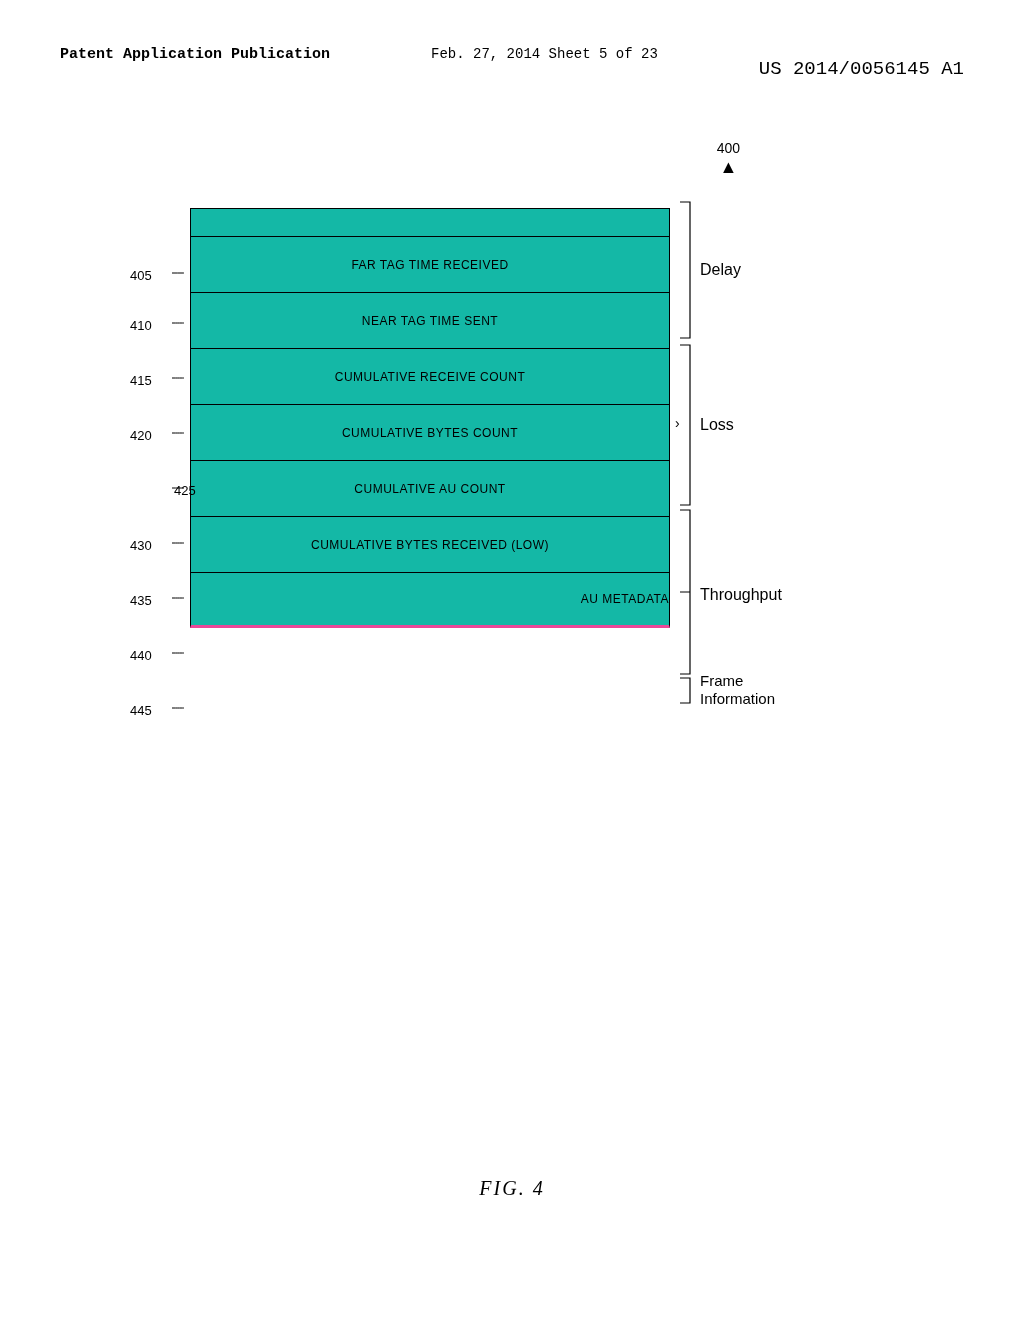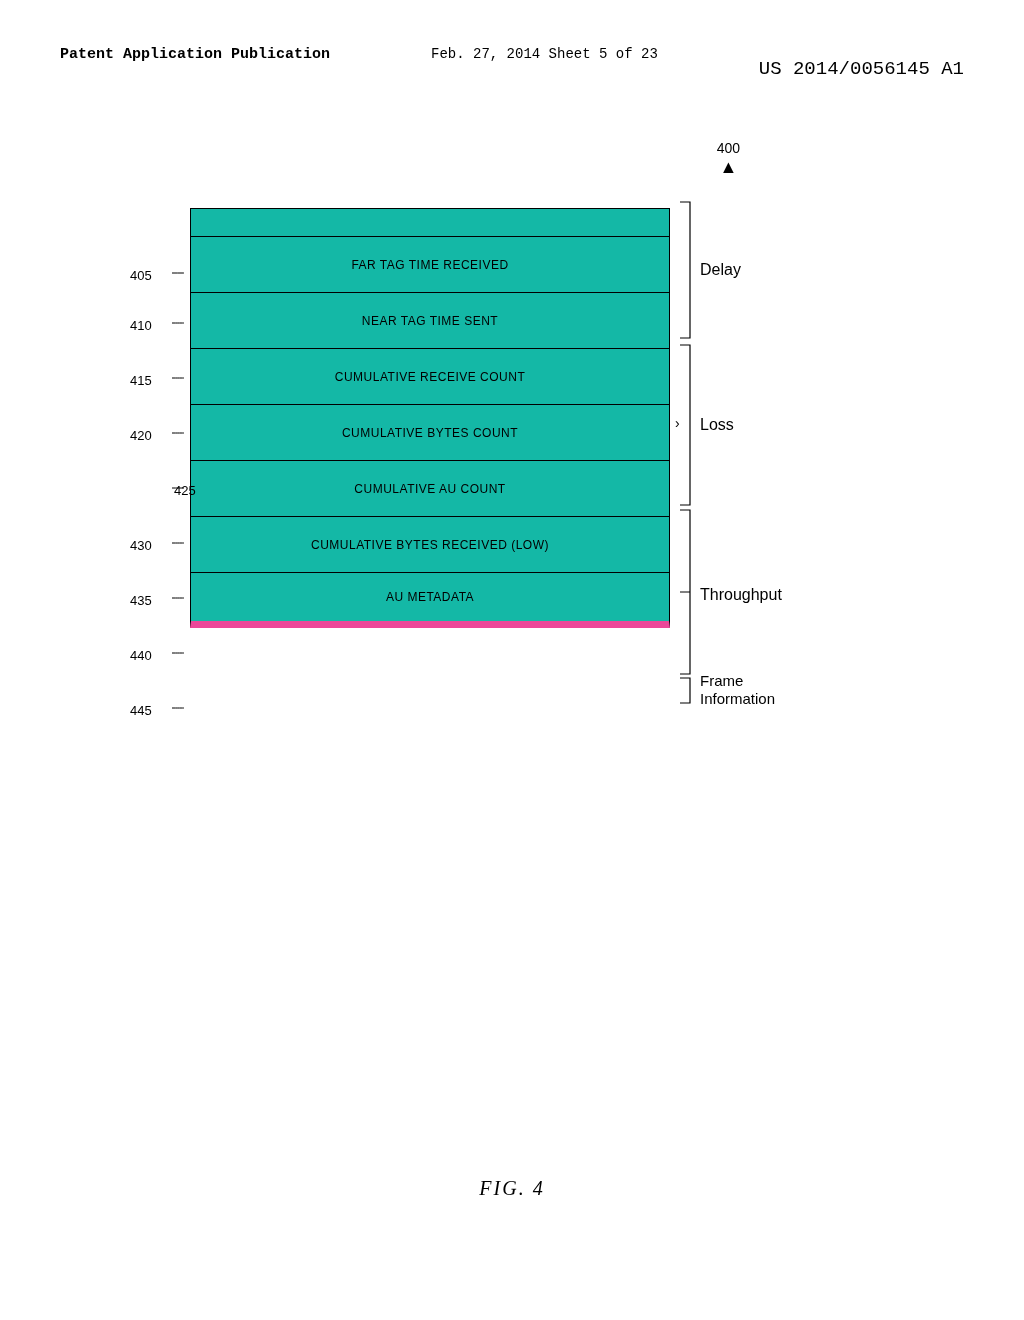--- a/index.html
+++ b/index.html
@@ -184,21 +184,21 @@
 
     <div class="table-row">
       <span>CUMULATIVE AU COUNT</span>
     </div>
 
 
     <div class="table-row">
       <span>CUMULATIVE BYTES RECEIVED (LOW)</span>
     </div>
 
-    <div class="table-row" style="border-bottom: 7px solid #ec4899;">
+    <div class="table-row" style="border-bottom: 3px solid #ec4899; justify-content: flex-end;">
       <span>AU METADATA</span>
     </div>
   </div>
 
   <svg style="position:absolute; top:60px; left:570px; width:200px; height:508px;">
 
     <path d="M 10 2 Q 20 2 20 2 L 20 138 Q 20 138 10 138" stroke="#000" stroke-width="1.2" fill="none"></path>
     <text x="30" y="75" font-size="16" font-family="Arial" fill="#000">Delay</text>
 
     <path d="M 10 145 Q 20 145 20 145 L 20 305 Q 20 305 10 305" stroke="#000" stroke-width="1.2" fill="none"></path>

